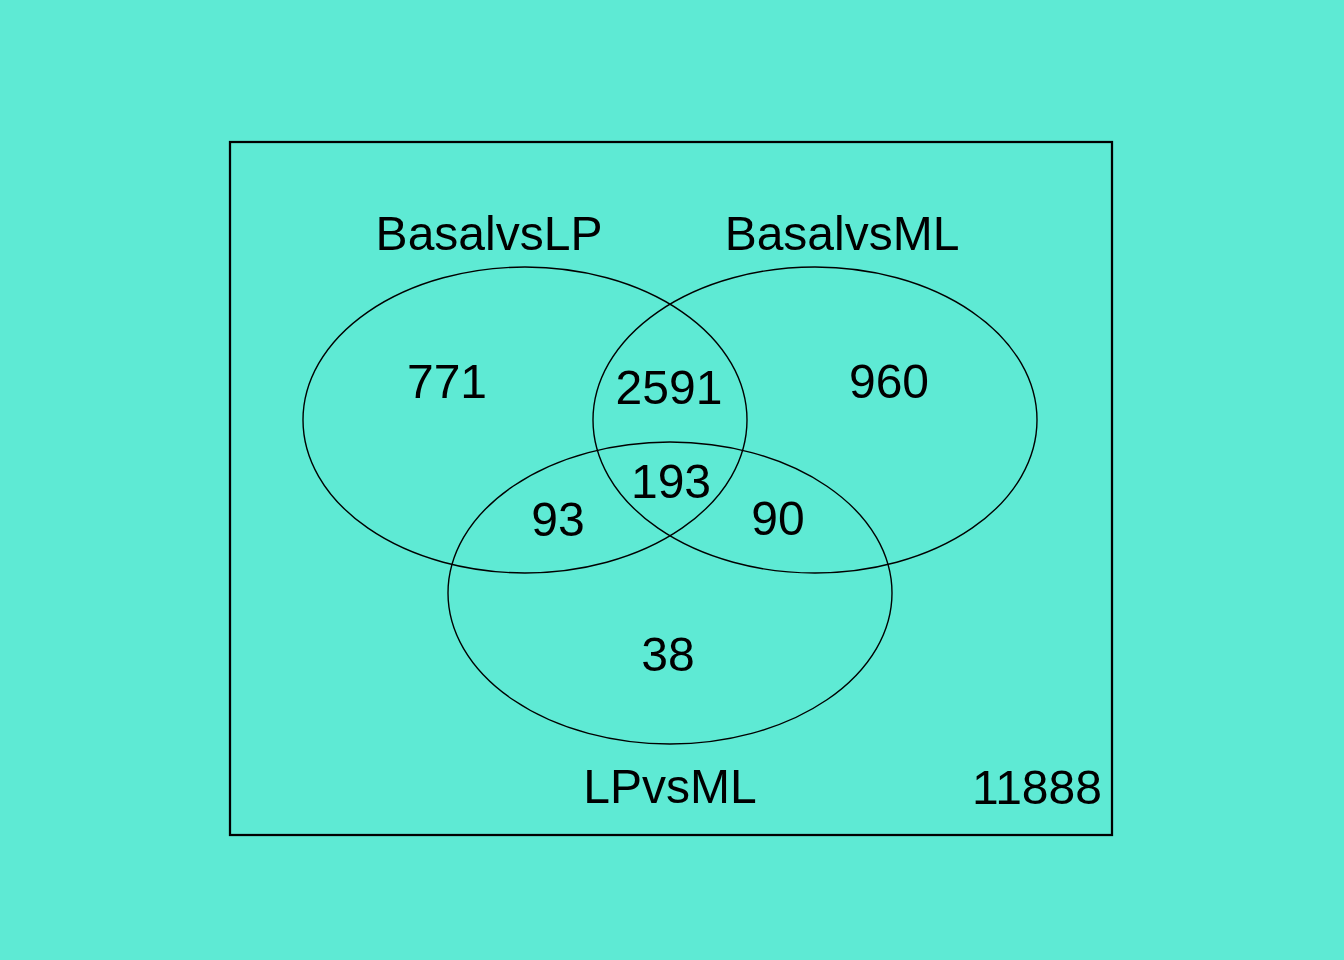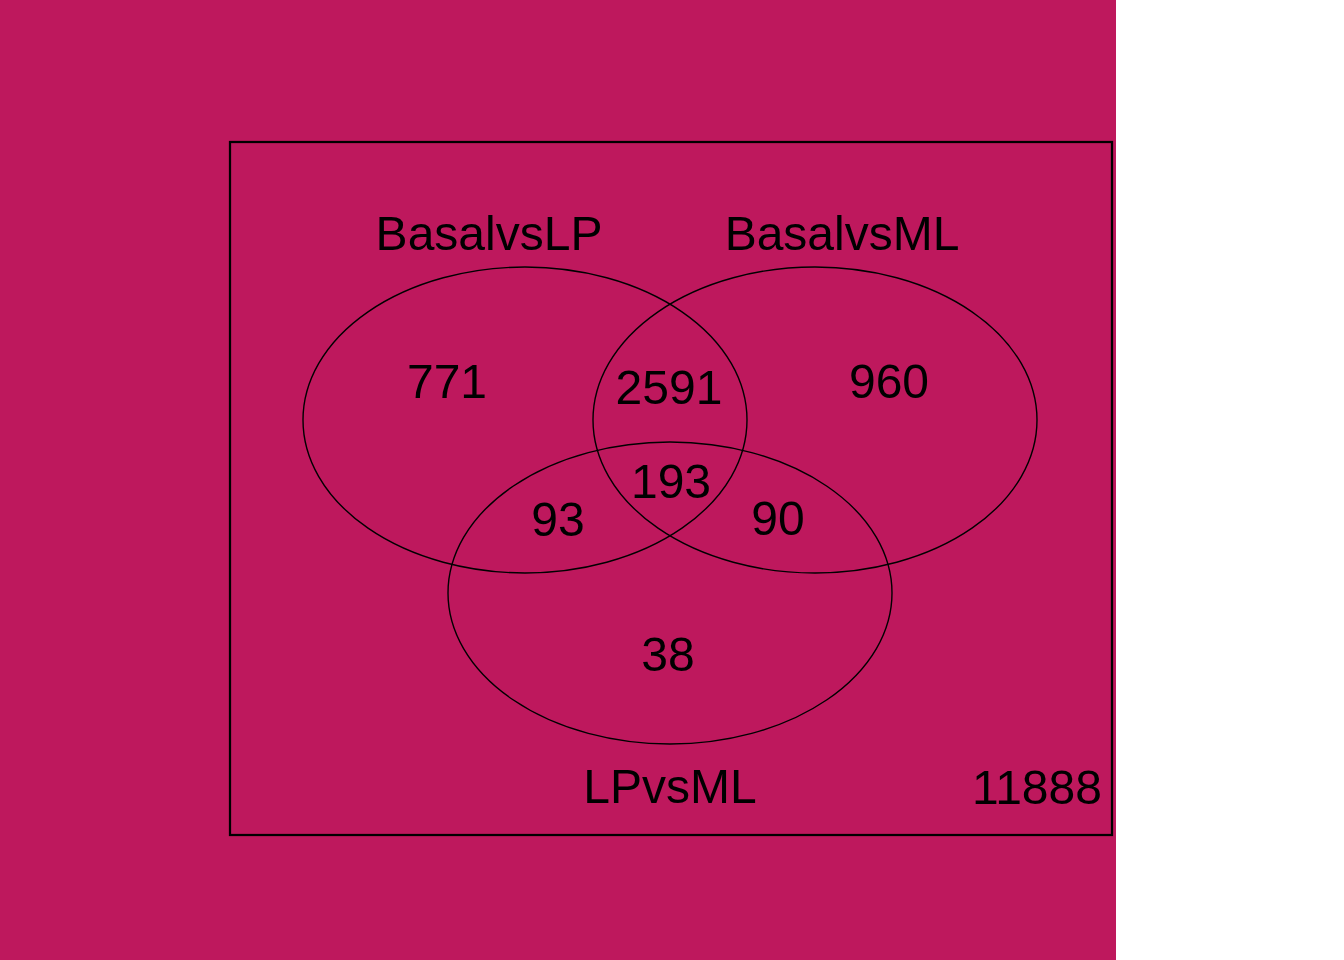--- a/index.html
+++ b/index.html
@@ -2,23 +2,23 @@
 <html><head>
 <meta charset="utf-8">
 <style>
   html, body {
     margin: 0;
     padding: 0;
     background: #ffffff;
   }
   .canvas {
     position: relative;
-    width: 1116px;
+    width: 1344px;
     height: 960px;
-    background: #be185d;
+    background: #5eead4;
     overflow: hidden;
   }
   svg {
     display: block;
   }
   .venn-text {
     font-family: "Liberation Sans", "DejaVu Sans", sans-serif;
     font-size: 48px;
     fill: #000000;
   }

